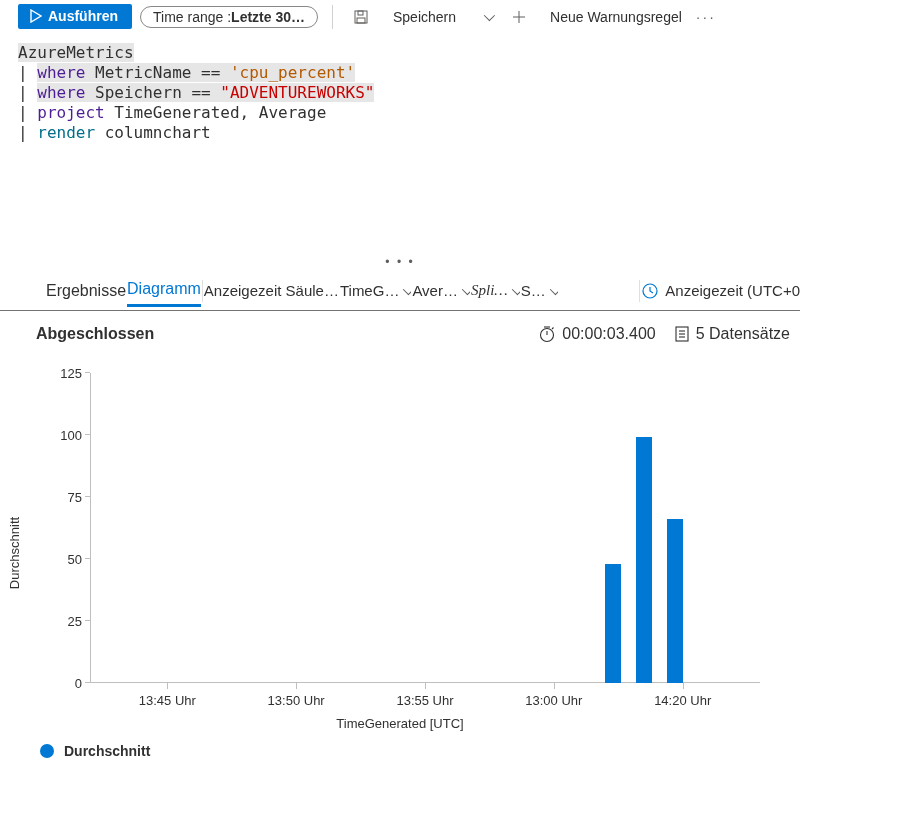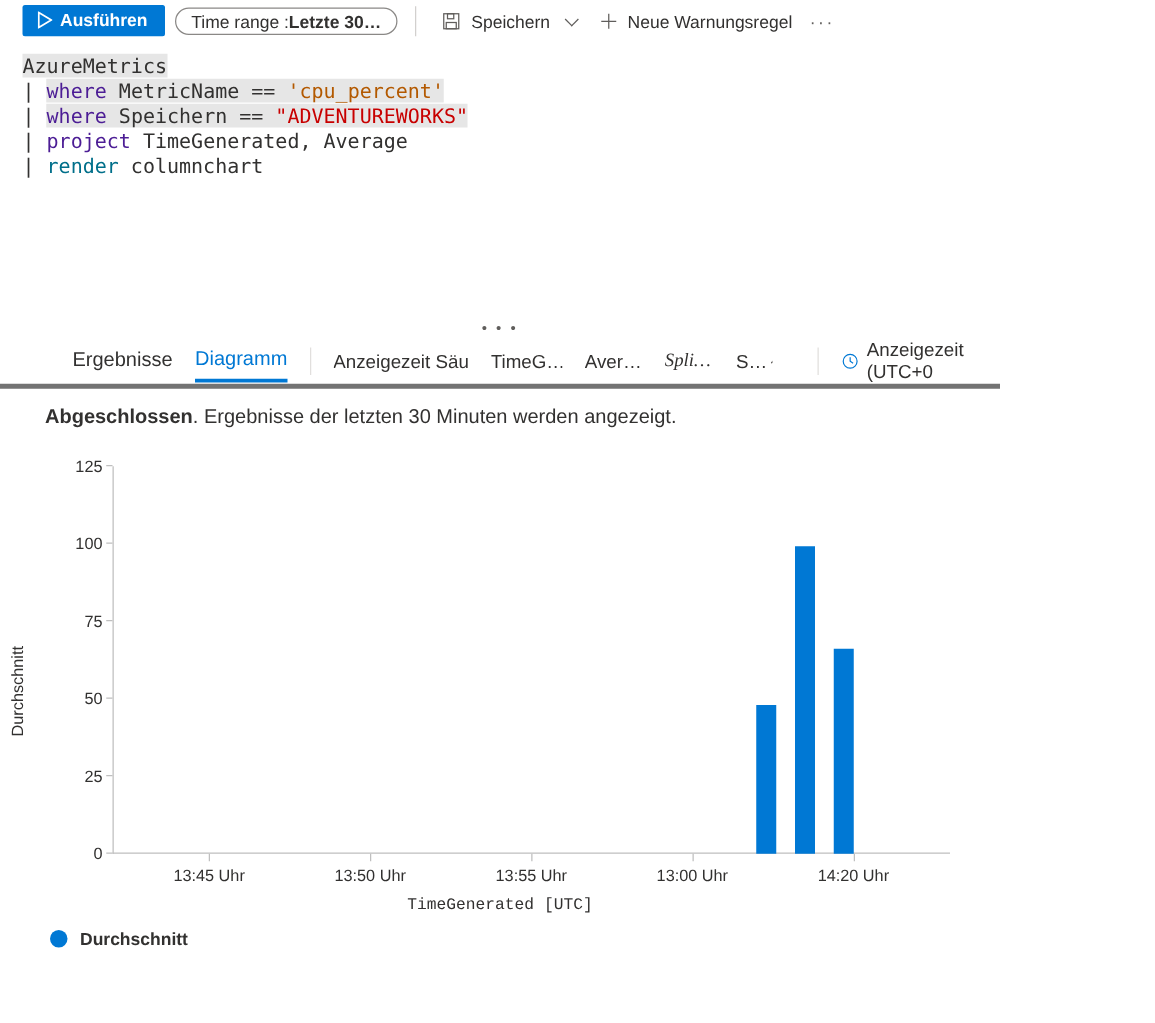--- a/index.html
+++ b/index.html
@@ -6,37 +6,37 @@
   html, body { margin:0; padding:0; font-family: "Segoe UI", Arial, sans-serif; font-size:14px; color:#323130; background:#fff; }
   .root { width:800px; height:818px; overflow:hidden; position:relative; }
 
   
   .toolbar { display:flex; align-items:center; gap:8px; padding:4px 10px 8px 18px; }
   .btn-run { display:flex; align-items:center; gap:6px; background:#0078d4; color:#fff; border:none; border-radius:2px; padding:4px 14px 5px 12px; font-size:14px; font-weight:600; cursor:pointer; }
   .btn-run svg { flex:none; }
   .pill { display:flex; align-items:center; border:1px solid #8a8886; border-radius:14px; padding:2px 12px; font-size:14px; cursor:pointer; white-space:nowrap; max-width:200px; overflow:hidden; text-overflow:ellipsis; }
   .pill .bold { font-weight:700; }
   .vsep { width:1px; height:24px; background:#d2d0ce; margin:0 6px; }
-  .tbtn { display:flex; align-items:center; gap:8px; background:none; border:none; padding:4px 6px; font-size:14px; color:#323130; cursor:pointer; }
+  .tbtn { display:flex; align-items:center; gap:24px; background:none; border:none; padding:4px 6px; font-size:14px; color:#323130; cursor:pointer; }
   .chev-down::after { content:""; display:inline-block; width:7px; height:7px; border-right:1px solid #605e5c; border-bottom:1px solid #605e5c; transform:rotate(45deg) translateY(-2px); margin-left:4px; }
   .more-icon { letter-spacing:2px; color:#605e5c; }
 
   
   .editor { padding:6px 0 0 18px; font-family: Consolas, monospace; font-size:16px; line-height:20px; white-space:pre; }
   .editor .pipe { color:#323130; }
   .kw-blue { color:#4c1d95; }
   .kw-teal { color:#006f8a; }
   .str-orange { color:#b35900; }
   .str-red { color:#c80000; }
   .hl { background:#e6e6e6; }
 
   .grip { text-align:center; color:#605e5c; letter-spacing:2px; font-size:12px; padding:2px 0; margin-top:110px; }
 
   
-  .restabs { display:flex; align-items:center; gap:18px; padding:0 0 0 58px; border-bottom:4px solid #737373; height:40px; }
+  .restabs { display:flex; align-items:center; gap:1px; padding:0 0 0 46px; border-bottom:1px solid #737373; height:40px; }
   .rtab { font-size:16px; color:#323130; padding:6px 0; cursor:pointer; white-space:nowrap; }
   .rtab.active { color:#0078d4; border-bottom:3px solid #0078d4; font-weight:400; }
   .restabs .vsep2 { width:1px; height:22px; background:#e1dfdd; }
   .chartopt { display:flex; align-items:center; font-size:15px; max-width:140px; overflow:hidden; text-overflow:ellipsis; white-space:nowrap; cursor:pointer; }
   .chartopt.italic { font-family: "Segoe UI", serif; font-style:italic; }
   .spacer { flex:1; }
   .disp-time { display:flex; align-items:center; gap:6px; color:#323130; font-size:15px; }
   .clockicon { width:18px; height:18px; }
 
   
@@ -48,21 +48,21 @@
   .chartzone { position:relative; height:380px; margin:10px 20px 0 20px; }
   .ylabel { position:absolute; left:-6px; top:50%; transform:rotate(-90deg) translate(-50%,-50%); transform-origin:left top; font-size:13px; color:#323130; }
   .plot { position:absolute; left:70px; right:20px; top:10px; bottom:60px; }
   .ytick { position:absolute; right:100%; transform:translateY(50%); font-size:13px; color:#323130; padding-right:8px; }
   .axisline { position:absolute; background:#bfbfbf; }
   .axisline.x { left:0; right:0; bottom:0; height:1px; }
   .axisline.y { left:0; top:0; bottom:0; width:1px; }
   .tickmark { position:absolute; width:1px; height:6px; background:#bfbfbf; bottom:-6px; }
   .xtick { position:absolute; top:100%; transform:translateX(-50%); font-size:13px; color:#323130; padding-top:10px; white-space:nowrap; }
   .bar { position:absolute; bottom:0; width:16px; background:#0078d4; transform:translateX(-8px); }
-  .xlabel { position:absolute; left:50%; bottom:12px; transform:translateX(-50%); font-size:13px;font-family:Liberation Mono, monospace; }
+  .xlabel { position:absolute; left:50%; bottom:12px; transform:translateX(-50%); font-size:13px; }
 
   .legend { display:flex; align-items:center; gap:10px; padding:0 0 0 40px; font-size:14px; font-weight:600; }
   .legend-swatch { width:14px; height:14px; border-radius:50%; background:#0078d4; }
 </style>
 </head>
 <body>
 <div class="root">
 
 <div class="toolbar">
   <button class="btn-run">
@@ -117,21 +117,40 @@
     <svg class="clockicon" viewBox="0 0 18 18" fill="none" stroke="#0078d4" stroke-width="1.2">
           <circle cx="9" cy="9" r="7"></circle>
           <path d="M9 5v4l3 2"></path>
         </svg>
     <span>Anzeigezeit (UTC+0</span>
   </div>
 </div>
 
 <div class="status">
   <span class="bold">Abgeschlossen</span>
-      <span>. Ergebnisse der letzten 30 Minuten werden angezeigt.</span>
+  <div class="status-right">
+    <span style="display:flex;align-items:center;gap:6px;">
+      <svg width="18" height="18" viewBox="0 0 18 18" fill="none" stroke="#323130" stroke-width="1.1">
+            <circle cx="9" cy="10" r="6.5"></circle>
+            <line x1="9" y1="10" x2="9" y2="6"></line>
+            <line x1="6" y1="2" x2="12" y2="2"></line>
+            <line x1="14" y1="4" x2="15.5" y2="2.5"></line>
+          </svg>
+      <span>00:00:03.400</span>
+    </span>
+    <span style="display:flex;align-items:center;gap:6px;">
+      <svg width="16" height="18" viewBox="0 0 16 18" fill="none" stroke="#323130" stroke-width="1.1">
+            <rect x="2" y="2" width="12" height="14"></rect>
+            <line x1="5" y1="6" x2="11" y2="6"></line>
+            <line x1="5" y1="9" x2="11" y2="9"></line>
+            <line x1="5" y1="12" x2="11" y2="12"></line>
+          </svg>
+      <span>5 Datensätze</span>
+    </span>
+  </div>
 </div>
 
 <div class="chartzone">
   <div class="ylabel">Durchschnitt</div>
   <div class="plot" id="plot">
     <div class="axisline y"></div>
     <div class="axisline x"></div>
   <div class="ytick" style="bottom: 0%;">0</div>
         <div class="axisline" style="left: -5px; width: 5px; height: 1px; bottom: 0%; background: rgb(191, 191, 191); position: absolute;"></div>
         <div class="ytick" style="bottom: 20%;">25</div>

